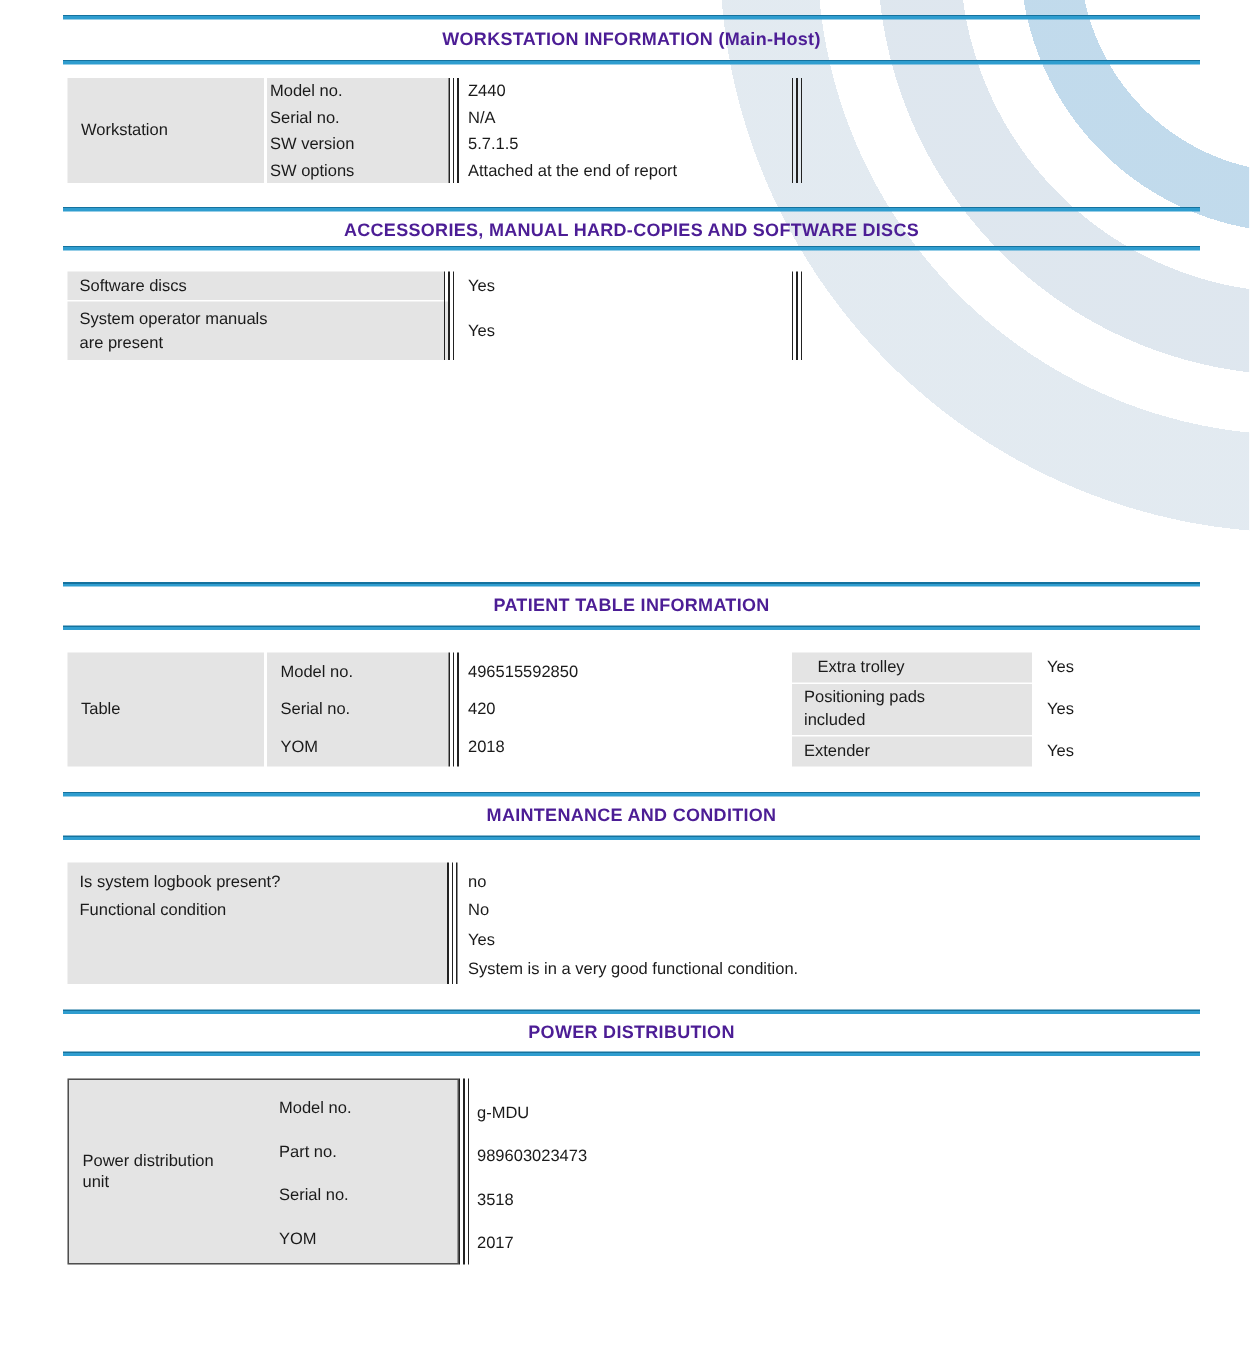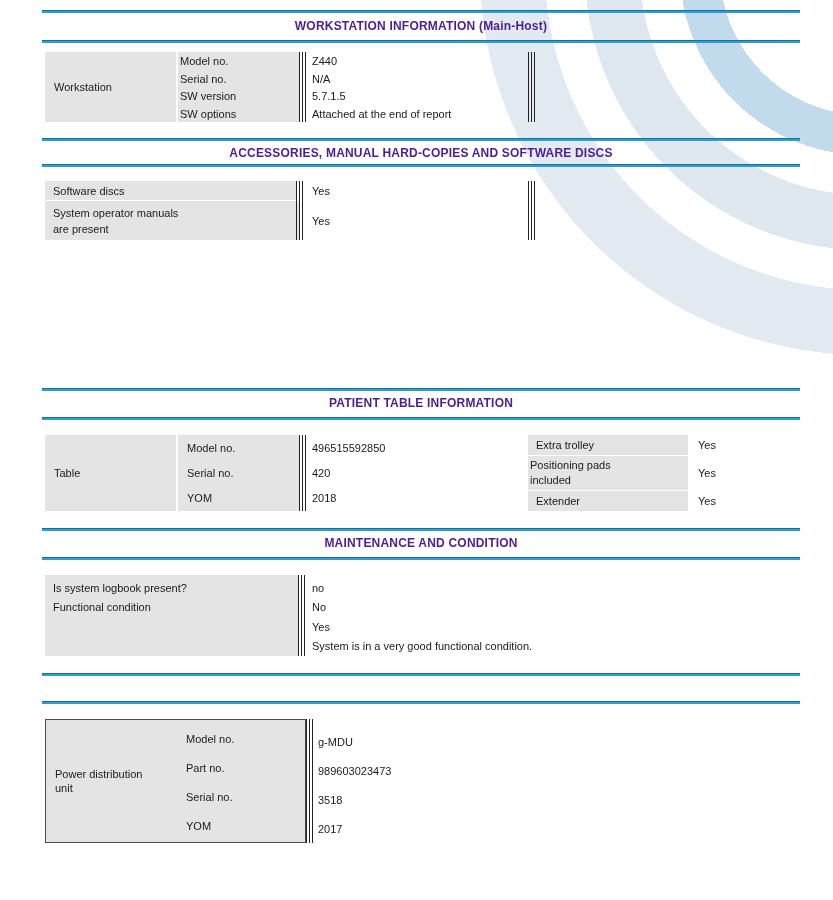--- a/index.html
+++ b/index.html
@@ -105,24 +105,24 @@
             <span class="lbl">YOM</span>
           </div>
       </div>
       <div class="tsep" style="left:254px;top:0;height:76px"></div>
       <div class="vals" style="left:267px;top:0">
         <div class="flexc" style="height:25px">496515592850</div>
         <div class="flexc" style="height:25px">420</div>
         <div class="flexc" style="height:25px">2018</div>
       </div>
       <div class="cell flexc" style="left:483px;top:0;width:160px;height:20px">
-        <span style="padding-left:8px">Extra trolley</span>
+        <span style="padding-left:17px">Extra trolley</span>
       </div>
       <div class="cell flexc" style="left:483px;top:21px;width:160px;height:34px">
-        <span class="w100" style="padding-left:2px">Positioning pads included</span>
+        <span class="w100" style="padding-left:8px">Positioning pads included</span>
       </div>
       <div class="cell flexc" style="left:483px;top:56px;width:160px;height:20px">
         <span style="padding-left:8px">Extender</span>
       </div>
       <div class="vals flexc" style="left:653px;top:0;height:20px">Yes</div>
       <div class="vals flexc" style="left:653px;top:21px;height:34px">Yes</div>
       <div class="vals flexc" style="left:653px;top:56px;height:20px">Yes</div>
     </div>
 
     <div class="hline" style="top:528px"></div>
@@ -139,20 +139,21 @@
       <div class="tsep" style="left:253px;top:0;height:81px"></div>
       <div class="vals lines" style="left:267px;top:4px;line-height:19.3px">
         <span>no</span>
         <span>No</span>
         <span>Yes</span>
         <span>System is in a very good functional condition.</span>
       </div>
     </div>
 
     <div class="hline" style="top:673px"></div>
+    <div class="sec-title" style="top:681px">POWER DISTRIBUTION</div>
     <div class="hline" style="top:701px"></div>
 
     <div class="tbl" style="top:719px;width:720px;height:124px">
       <div class="cell" style="left:0;top:0;width:259px;height:122px;border:1px solid #4f4f4f">
         <div class="flexc" style="position:absolute;left:0;top:0;width:131px;height:122px">
           <span class="lbl w90">Power distribution unit</span>
         </div>
         <div style="position:absolute;left:140px;top:4px">
           <div class="flexc" style="height:29px">Model no.</div>
           <div class="flexc" style="height:29px">Part no.</div>

